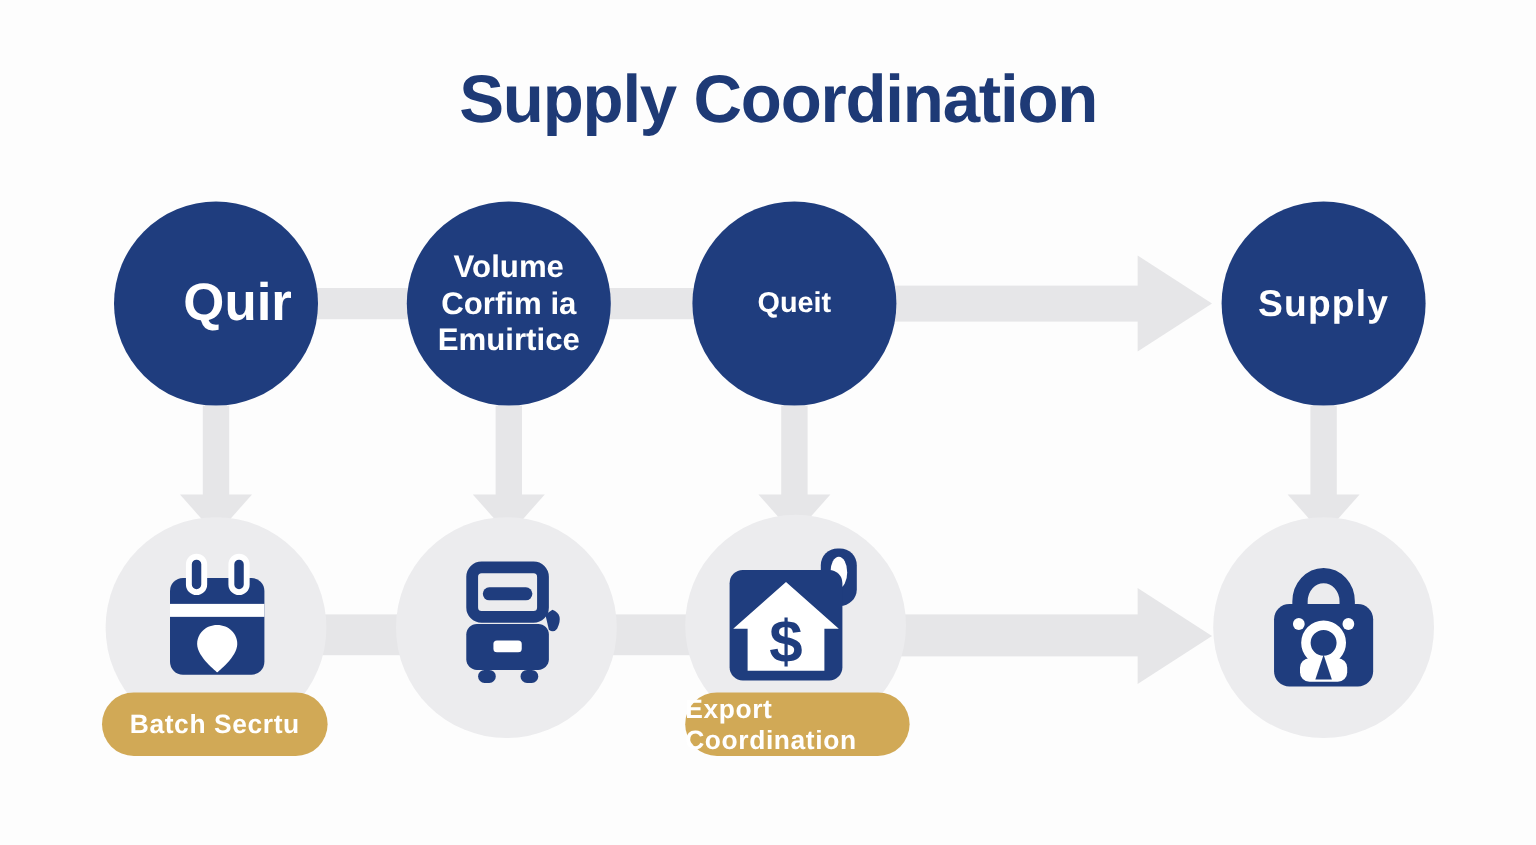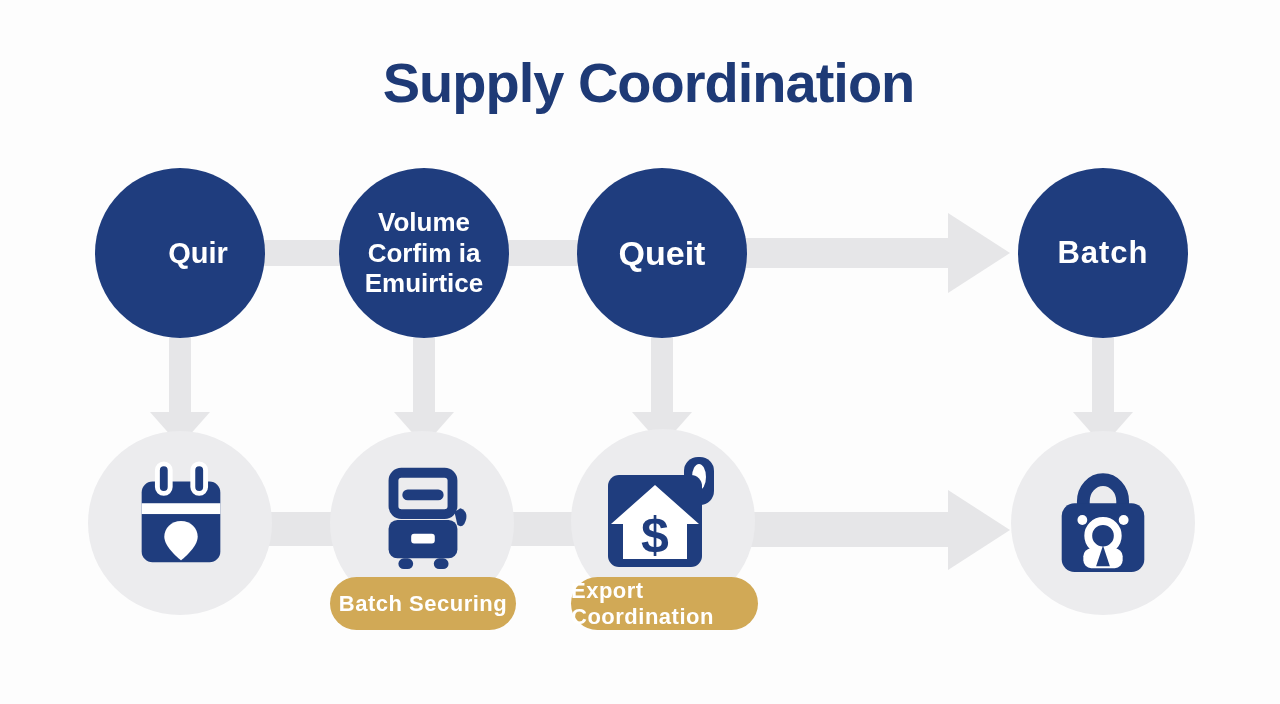--- a/index.html
+++ b/index.html
@@ -38,21 +38,21 @@
   }
   
   .stage-circle{
     position:absolute;width:170px;height:170px;border-radius:50%;
     background:var(--navy);z-index:2;
     display:flex;align-items:center;justify-content:center;text-align:center;
   }
   .stage-circle .clabel{
     color:var(--text_white);font-weight:bold;white-space:pre-line;line-height:1.18;
   }
-  .fs1{font-size:29px;margin-left:36px;} .fs2{font-size:26px;} .fs3{font-size:34px;} .fs4{font-size:31px;letter-spacing:1px;}
+  .fs1{font-size:44px;margin-left:36px;} .fs2{font-size:26px;} .fs3{font-size:24px;} .fs4{font-size:31px;letter-spacing:1px;}
   
   .icon-circle{
     position:absolute;width:184px;height:184px;border-radius:50%;
     background:var(--icon_circle_gray);z-index:2;
   }
   .icon-svg{position:absolute;z-index:3;}
   
   .tag{
     position:absolute;height:53px;border-radius:27px;background:var(--gold);z-index:4;
     display:flex;align-items:center;justify-content:center;
@@ -90,21 +90,21 @@
   </div>
   <div class="stage-circle" style="left:339px;top:168px;">
     <div class="clabel fs2">Volume
 Corfim ia
 Emuirtice</div>
   </div>
   <div class="stage-circle" style="left:577px;top:168px;">
     <div class="clabel fs3">Queit</div>
   </div>
   <div class="stage-circle" style="left:1018px;top:168px;">
-    <div class="clabel fs4">Batch</div>
+    <div class="clabel fs4">Supply</div>
   </div>
 
   <div class="icon-circle" style="left:88px;top:431px;"></div>
   <div class="icon-circle" style="left:330px;top:431px;"></div>
   <div class="icon-circle" style="left:571px;top:429px;"></div>
   <div class="icon-circle" style="left:1011px;top:431px;"></div>
 
   <svg class="icon-svg" style="left:122px;top:458px;" width="118" height="118" viewBox="0 0 120 120">
     <rect x="20" y="24" width="80" height="82" rx="11" fill="#1f3d7e"></rect>
     <rect x="20" y="46" width="80" height="11" fill="#fff"></rect>
@@ -134,20 +134,20 @@
   <svg class="icon-svg" style="left:1044px;top:460px;" width="118" height="118" viewBox="0 0 120 120">
     <path d="M40 48 v-6 a20 22 0 0 1 40 0 v6" fill="none" stroke="#1f3d7e" stroke-width="13" stroke-linecap="round"></path>
     <rect x="18" y="44" width="84" height="70" rx="13" fill="#1f3d7e"></rect>
     <circle cx="39" cy="61" r="5" fill="#fff"></circle>
     <circle cx="81" cy="61" r="5" fill="#fff"></circle>
     <rect x="40" y="90" width="40" height="20" rx="8" fill="#fff"></rect>
     <circle cx="60" cy="77" r="15" fill="none" stroke="#fff" stroke-width="8"></circle>
     <path d="M60 87 L67 108 L53 108 Z" fill="#1f3d7e"></path>
   </svg>
 
-  <div class="tag" style="left:330px;top:577px;width:186px;">
-    <span>Batch Securing</span>
+  <div class="tag" style="left:85px;top:577px;width:188px;">
+    <span>Batch Secrtu</span>
   </div>
   <div class="tag" style="left:571px;top:577px;width:187px;">
     <span>Export Coordination</span>
   </div>
 
 </div>
 
 </body></html>

